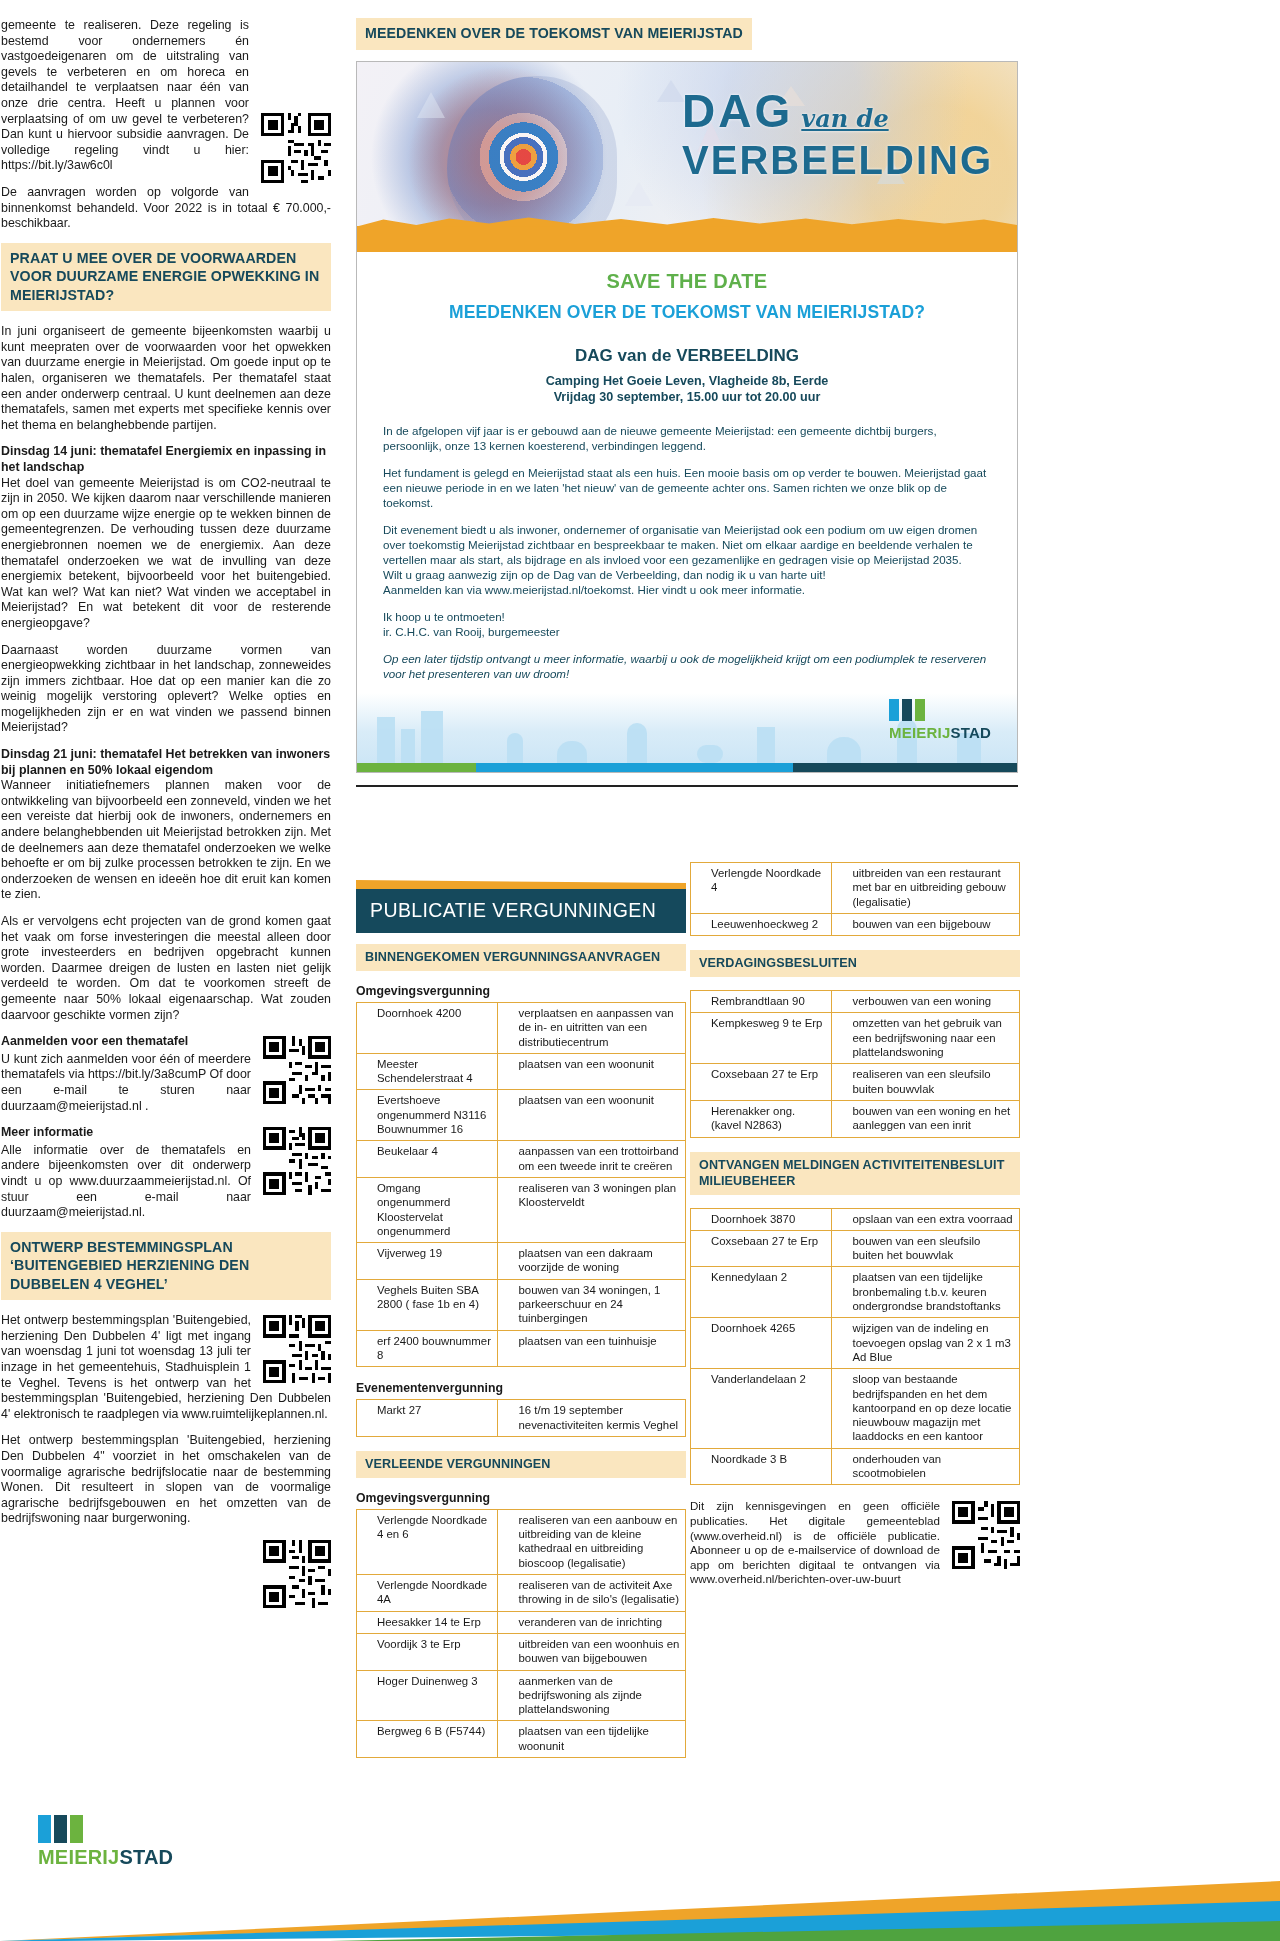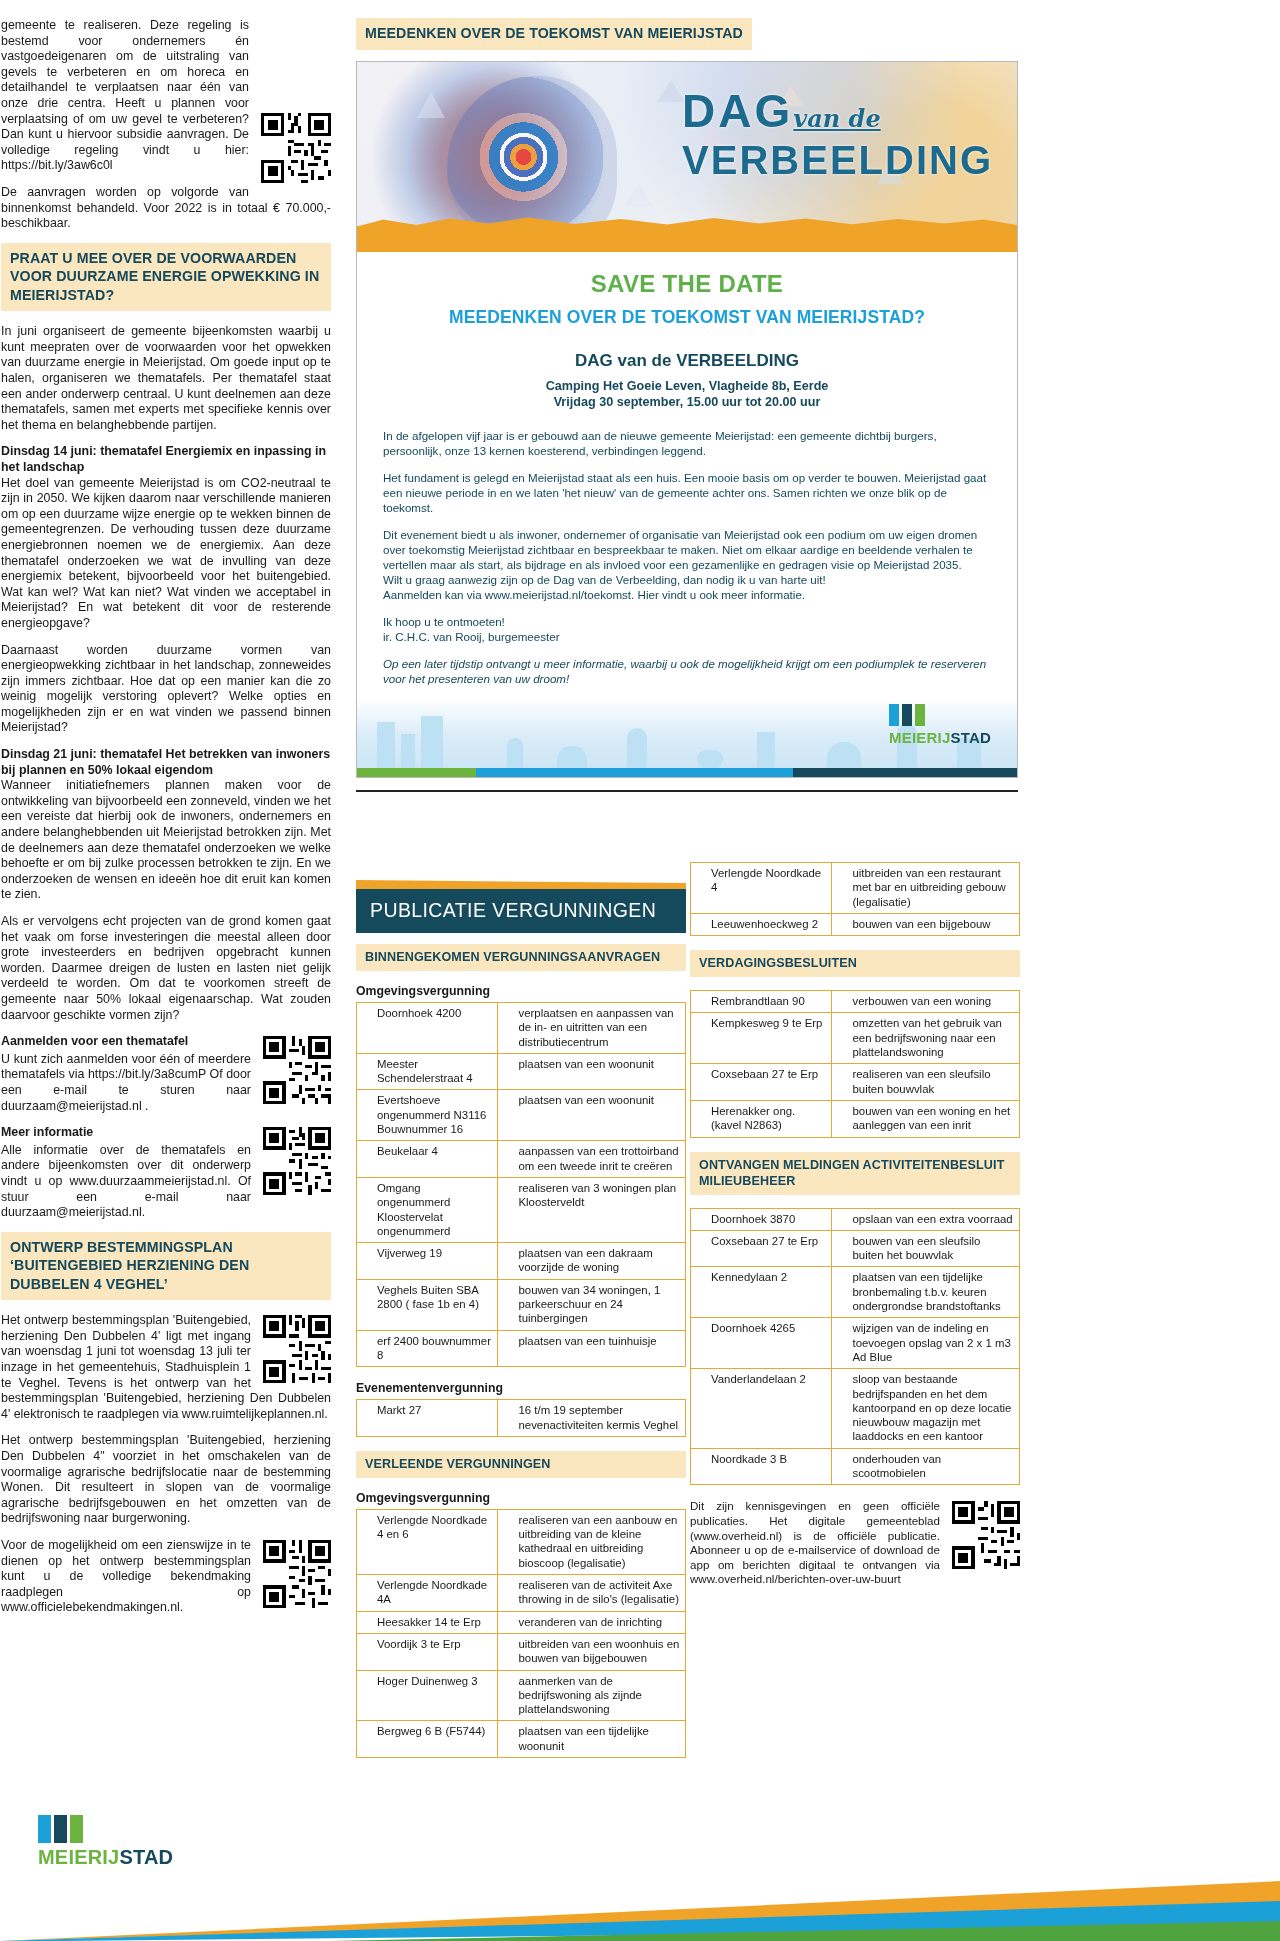--- a/index.html
+++ b/index.html
@@ -71,21 +71,21 @@
     opacity:.5;
   }
   .poster-title {
     position:absolute; right:24px; top:26px; text-align:left;
     color:#1d6a8f; font-weight:bold; line-height:1;
     text-shadow:0 0 3px rgba(255,255,255,.9);
   }
   .poster-title .l1 { font-size:46px; letter-spacing:3px; }
   .poster-title .l1 .script {
     font-size:24px; font-family:"DejaVu Serif", serif;
-    font-style:italic; letter-spacing:0; margin-left:0;
+    font-style:italic; letter-spacing:0; margin-left:8px;
     text-decoration:underline;
   }
   .poster-title .l2 { font-size:40px; letter-spacing:2px; margin-top:6px; }
   .art-orange-band {
     position:absolute; left:0; right:0; bottom:0; height:26px;
     background:#efa429;
   }
   .art-orange-band:before {
     content:""; position:absolute; left:0; right:0; top:-9px; height:10px;
     background:#efa429;
@@ -98,21 +98,21 @@
     border-radius:55% 48% 42% 50%;
     background:radial-gradient(circle at 45% 46%,
        #e8443f 0 6%, #f2a23c 6% 10%, #3f6fc4 10% 15%,
        #ffffff 15% 18%, #2f7fc9 18% 26%, rgba(255,255,255,.25) 26% 33%,
        rgba(90,120,190,.45) 33% 60%, rgba(120,140,190,.25) 60% 100%);
     opacity:.92;
   }
 
   .poster-body { padding:18px 26px 0 26px; text-align:center; }
   .save-date {
-    color:#5fb04b; font-size:24px; font-weight:bold; letter-spacing:.3px;
+    color:#5fb04b; font-size:20px; font-weight:bold; letter-spacing:.3px;
     margin:0 0 9px 0;
   }
   .poster-sub {
     color:#1ba0d8; font-size:17.5px; font-weight:bold;
     letter-spacing:.1px; margin:0 0 23px 0;
   }
   .poster-event {
     color:#16495b; font-size:17px; font-weight:bold; margin:0 0 7px 0;
   }
   .poster-loc {
@@ -434,21 +434,20 @@
         <rect x="14" y="16" width="2" height="1"></rect>
           <rect x="18" y="14" width="1" height="3"></rect>
         <rect x="20" y="15" width="1" height="2"></rect>
           <rect x="8" y="17" width="2" height="1"></rect>
         <rect x="10" y="19" width="3" height="1"></rect>
           <rect x="15" y="18" width="1" height="3"></rect>
         <rect x="17" y="19" width="3" height="1"></rect>
       </g>
     </svg>
 
-    <p class="body">Voor de mogelijkheid om een zienswijze in te dienen op het ontwerp bestemmingsplan kunt u de volledige bekendmaking raadplegen op www.officielebekendmakingen.nl.</p>
   </div>
 
   <div class="col-poster">
 
     <div class="cream-head inline">MEEDENKEN OVER DE TOEKOMST VAN MEIERIJSTAD</div>
 
     <div class="poster-wrap">
 
       <div class="poster-art">
         <div class="art-head-silhouette"></div>

